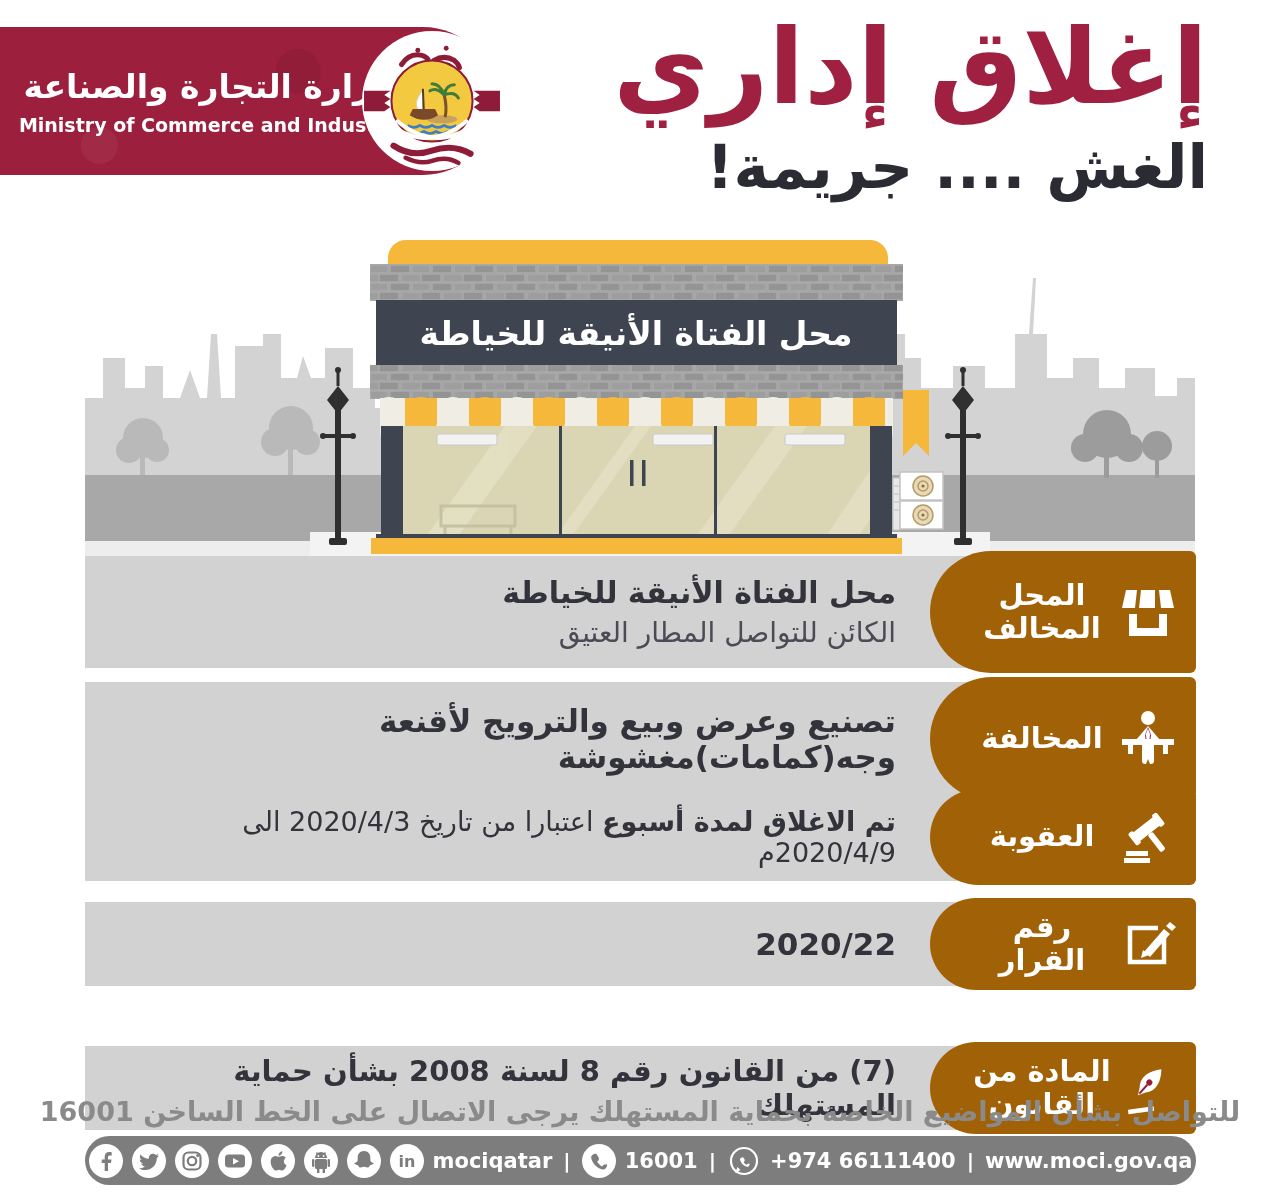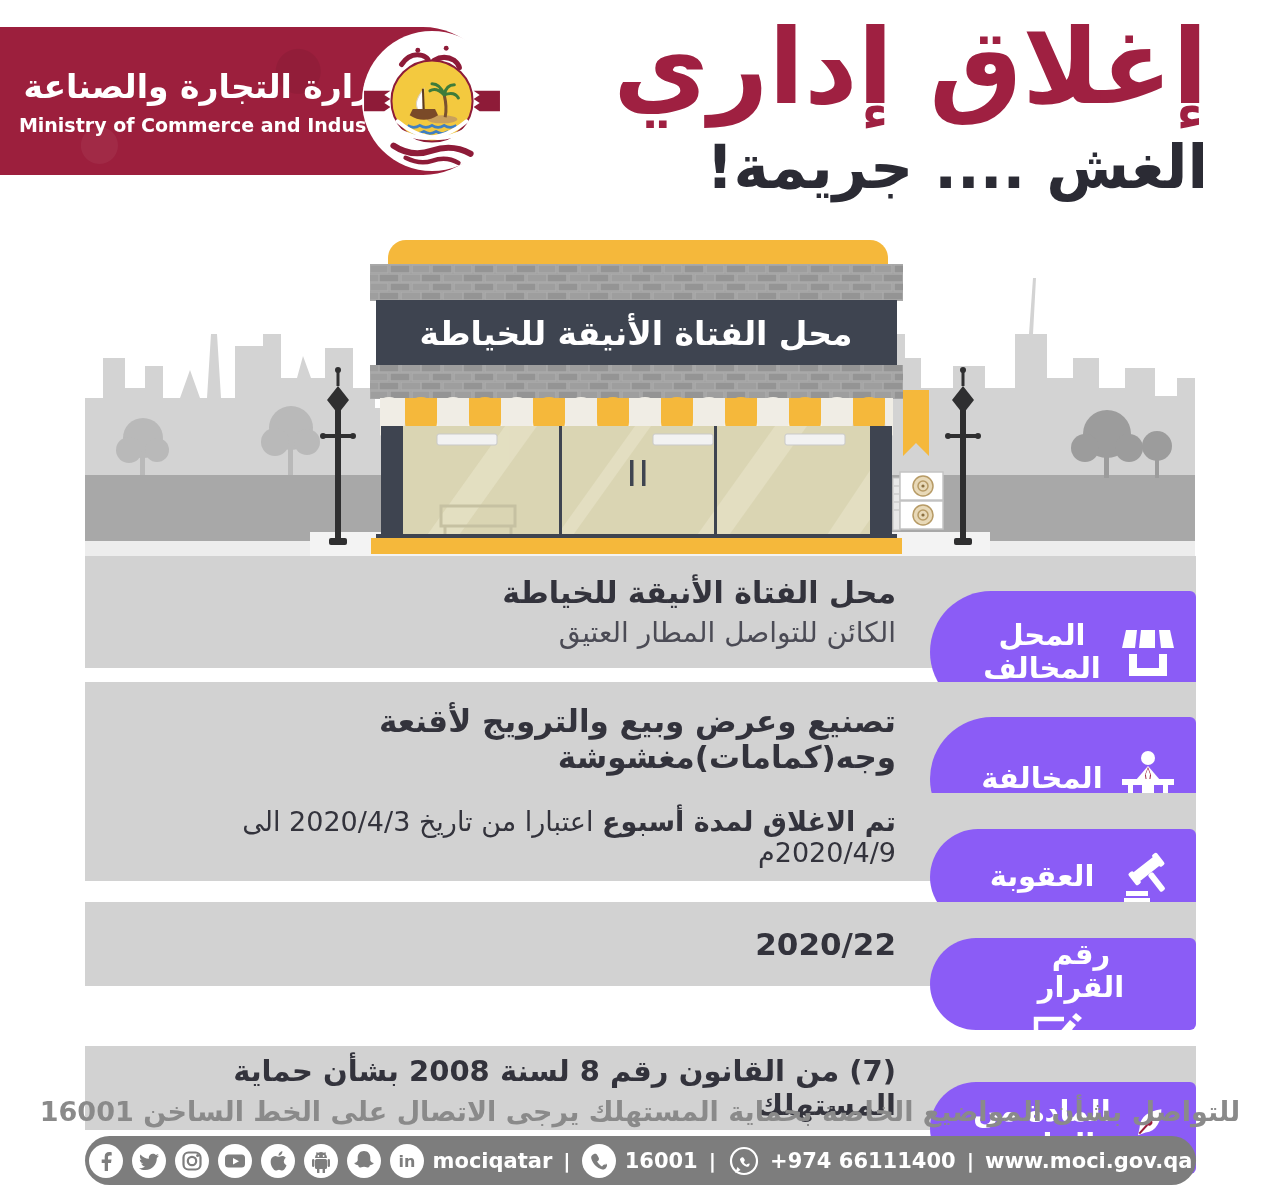--- a/index.html
+++ b/index.html
@@ -21,22 +21,22 @@
   .title-block{position:absolute;right:72px;top:2px;text-align:right;direction:rtl;}
   .title-main{font-size:104px;line-height:1.25;font-weight:bold;color:#9F2041;}
   .title-sub{font-size:60px;line-height:1.1;font-weight:bold;color:#2B2B34;margin-top:2px;}
   
   .illustration{position:absolute;left:85px;top:238px;width:1110px;height:318px;}
   
   .row{position:absolute;left:85px;width:1111px;background:#D2D2D2;}
   .row-text{position:absolute;left:20px;right:300px;top:0;bottom:0;display:flex;
             flex-direction:column;justify-content:center;direction:rtl;text-align:start;
             color:#33333C;}
-  .pill{position:absolute;right:0;background:#8b5cf6;display:flex;align-items:center;
-        direction:ltr;margin-top:40px;}
+  .pill{position:absolute;right:0;background:#a16207;display:flex;align-items:center;
+        direction:ltr;}
   .pill-label{flex:1;text-align:center;color:#fff;font-weight:bold;font-size:29px;
         line-height:1.15;max-width:150px;margin:0 4px 0 40px;}
   .pill-icon{width:60px;height:60px;margin-right:18px;flex:0 0 auto;}
   .t-bold{font-weight:bold;}
   .r1l1{font-size:30px;font-weight:bold;}
   .r1l2{font-size:28px;color:#4B4B55;margin-top:6px;}
   .r2t{font-size:31px;font-weight:bold;}
   .r3t{font-size:27px;}
   .r4t{font-size:31px;font-weight:bold;}
   .r5t{font-size:29px;font-weight:bold;}
@@ -293,21 +293,21 @@
           <rect x="6" y="51" width="26" height="5" fill="#fff"></rect>
         </svg>
       </span>
     </div>
   </div>
 
   <div class="row" style="top:902px;height:84px;">
     <div class="row-text">
       <div class="r4t">2020/22</div>
     </div>
-    <div class="pill" style="top:-4px;height:92px;width:266px;border-radius:46px 6px 6px 46px;flex-direction:column;">
+    <div class="pill" style="top:-4px;height:92px;width:266px;border-radius:46px 6px 6px 46px;">
       <span class="pill-label">رقم القرار</span>
       <span class="pill-icon">
         <svg viewBox="0 0 60 60" width="60" height="60">
           <path d="M40,14 h-28 v34 h34 v-26" stroke="#fff" stroke-width="4.5" fill="none"></path>
           <path d="M26,38 L46,15 l6,5 L32,43 Z" fill="#fff"></path>
           <path d="M23,44 l2,-8 6,5 Z" fill="#fff"></path>
           <path d="M48,12 l4,-4 6,5 -4,4 Z" fill="#fff"></path>
         </svg>
       </span>
     </div>

